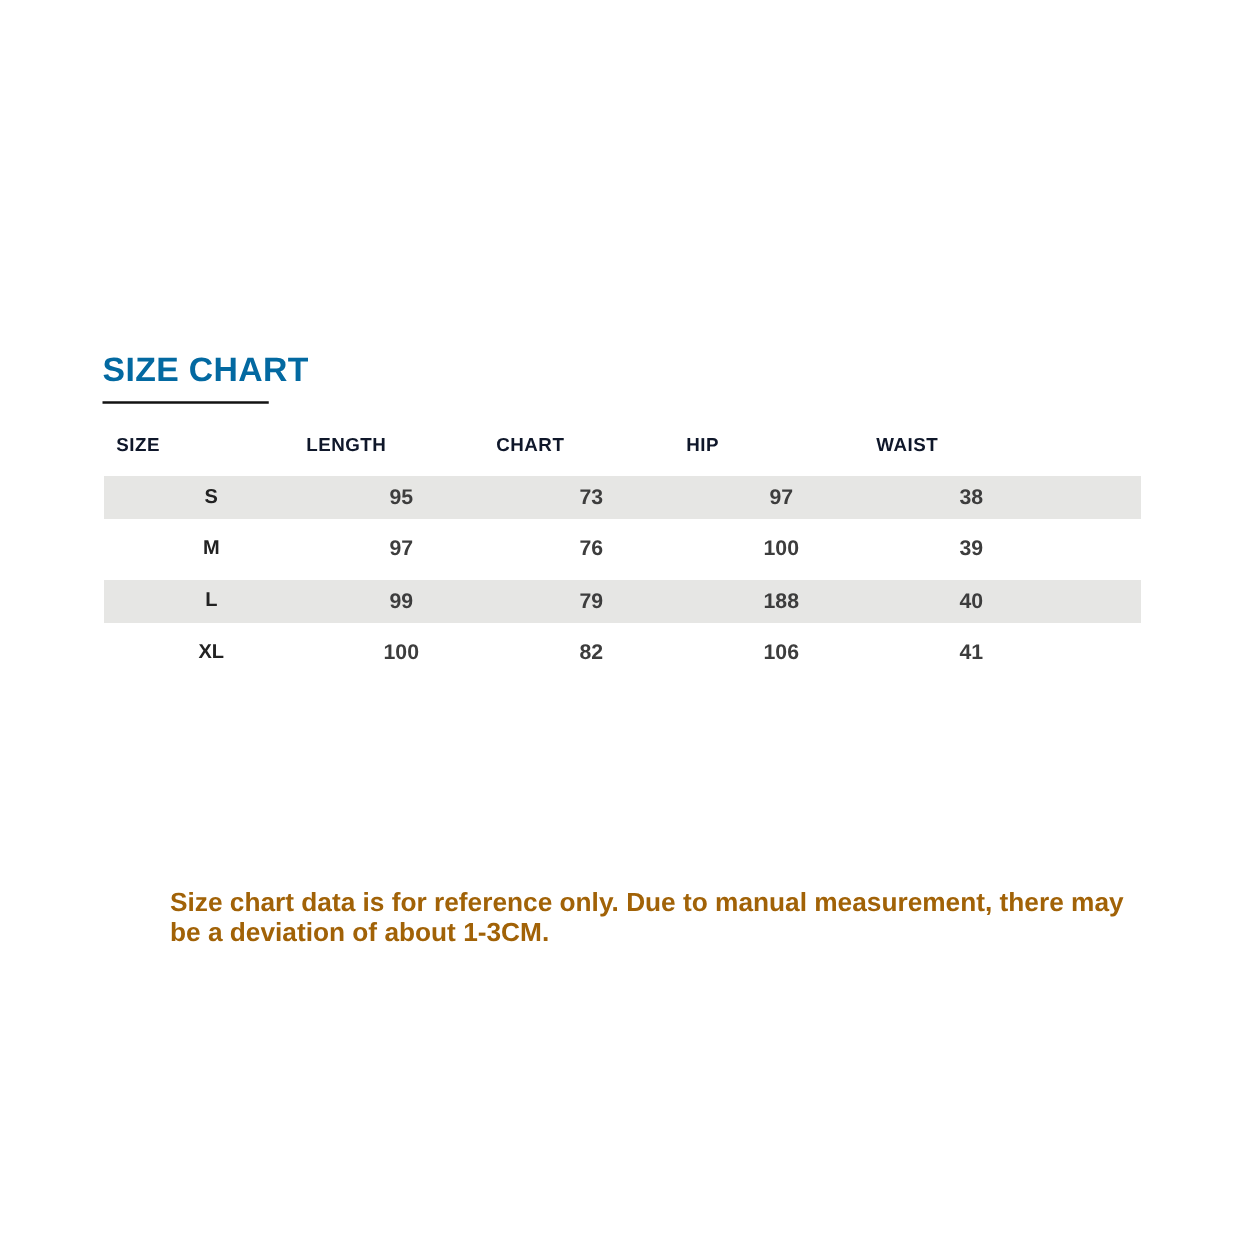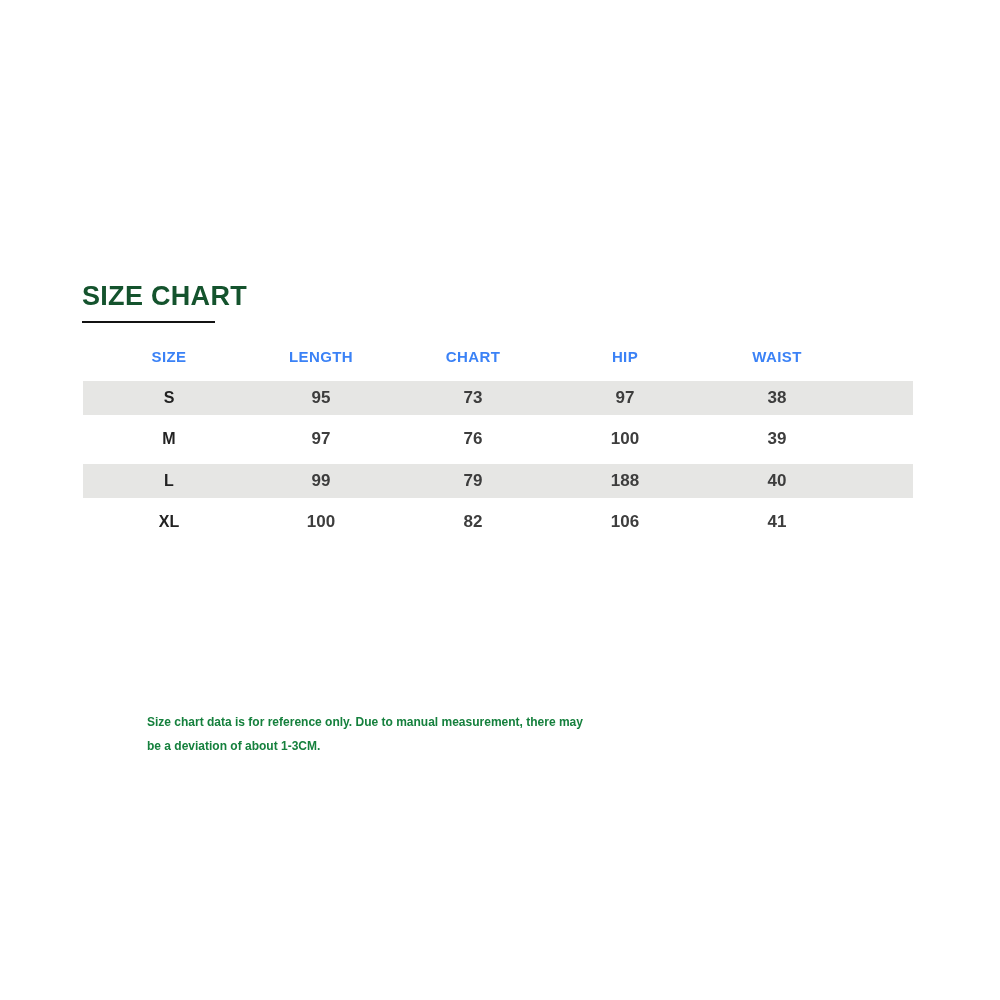--- a/index.html
+++ b/index.html
@@ -13,21 +13,21 @@
     position: relative;
     font-family: "Liberation Sans", "DejaVu Sans", sans-serif;
     overflow: hidden;
   }
   .page-title {
     position: absolute;
     left: 82px;
     top: 281px;
     font-size: 27px;
     font-weight: 700;
-    color: #14532d;
+    color: #0369a1;
     letter-spacing: 0.3px;
     white-space: nowrap;
   }
   .title-underline {
     position: absolute;
     left: 82px;
     top: 321px;
     width: 133px;
     height: 1.6px;
     background: #131313;
@@ -40,24 +40,23 @@
   }
   .header-row {
     height: 42px;
     display: flex;
     align-items: center;
     padding: 0 60px 0 10px;
     box-sizing: border-box;
   }
   .header-cell {
     flex: 1;
-    text-align: center;
     font-size: 15px;
     font-weight: 700;
-    color: #3b82f6;
+    color: #0f172a;
     letter-spacing: 0.4px;
   }
   .table-row {
     height: 41.5px;
     padding: 4px 0;
     box-sizing: border-box;
   }
   .table-row.striped {
     background: #e6e6e4;
     background-clip: content-box;
@@ -76,25 +75,25 @@
     font-weight: 700;
     color: #3d3d3d;
   }
   .cell.size-cell {
     font-size: 16px;
     font-weight: 700;
     color: #222222;
   }
   .note {
     position: absolute;
-    left: 147px;
+    left: 136px;
     top: 711px;
-    font-size: 12px;
+    font-size: 21px;
     font-weight: 700;
-    color: #15803d;
+    color: #a16207;
     line-height: 23.5px;
   }
   .note-line {
     white-space: nowrap;
   }
 </style>
 </head>
 <body>
 
 <div class="page-title">SIZE CHART</div>

